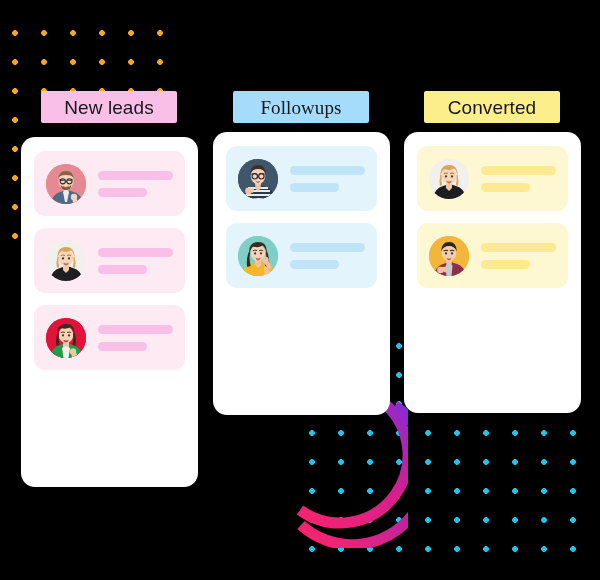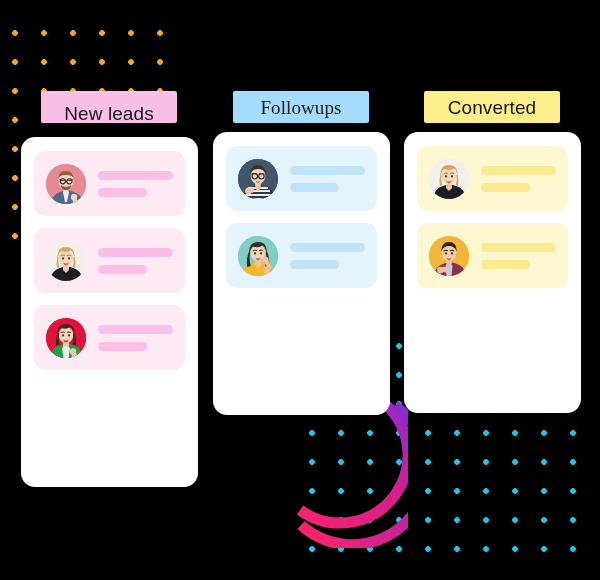--- a/index.html
+++ b/index.html
@@ -162,21 +162,21 @@
     </defs>
 
     <path d="M 167 8 A 76 76 0 1 1 73 127" fill="none" stroke="url(#arcgrad)" stroke-width="11" stroke-linecap="butt"></path>
 
     <path d="M 152 2 A 62 62 0 1 1 72 112" fill="none" stroke="url(#arcgrad2)" stroke-width="11" stroke-linecap="butt"></path>
   </svg>
 
   <div class="board">
 
     <div class="column">
-      <div class="col-header" style="left:41px; top:91px; width:136px; background:#F9BFE7;align-items:flex-end;">
+      <div class="col-header" style="left:41px; top:91px; width:136px; background:#F9BFE7;">
         <span class="col-header-label">New leads</span>
       </div>
       <div class="col-body" style="left:21px; top:137px; width:177px; height:350px;">
 
         <div class="card" style="background:#FDEAF3;">
           <div class="avatar" style="background:#E58A93;">
             <svg viewBox="0 0 40 40">
               <rect width="40" height="40" fill="#E58A93"></rect>
               <path d="M4 40 q3-10 10-12 l6-2 h2 l6 2 q7 2 10 12 z" fill="#4E6B8A"></path>
               <path d="M17 24 h6 l-1 7 -2 3 -2-3 z" fill="#F3CDB8"></path>

